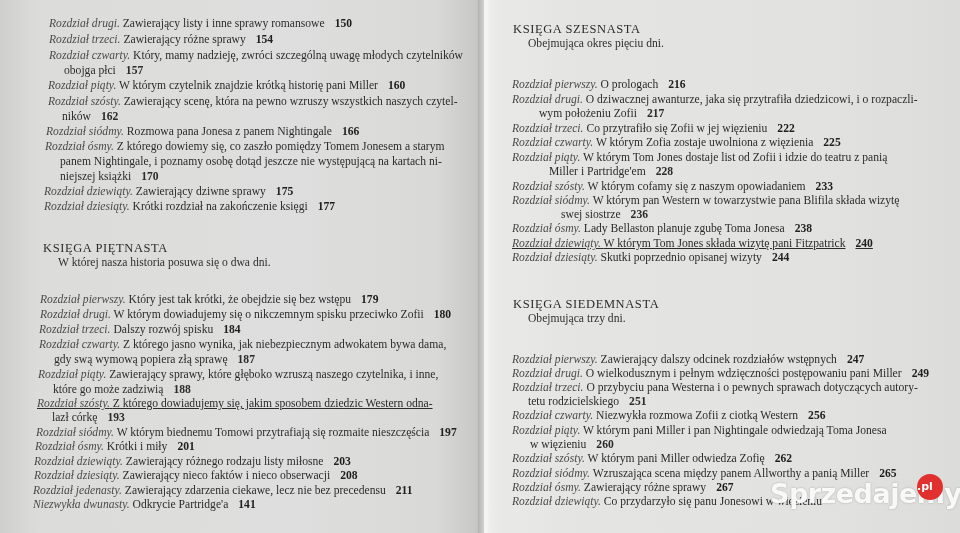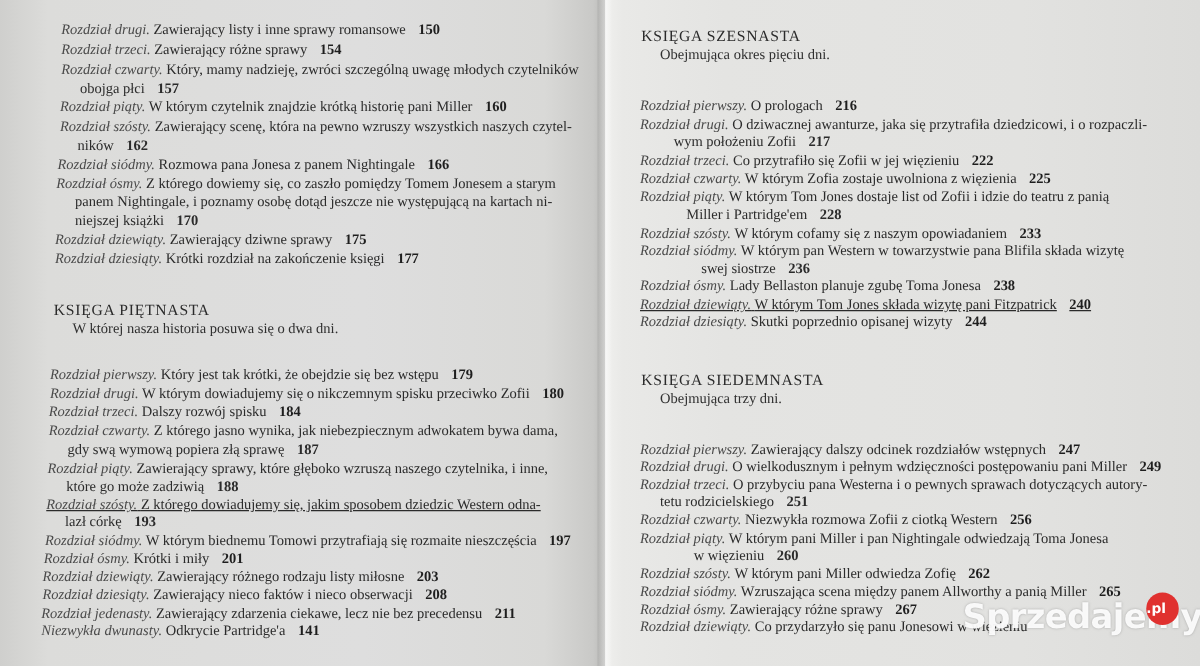--- a/index.html
+++ b/index.html
@@ -107,20 +107,20 @@
 
 <div class="book-title" style="left:513px;top:297px;">KSIĘGA SIEDEMNASTA</div>
 <div class="book-sub" style="left:528px;top:312px;">Obejmująca trzy dni.</div>
 
 <div class="toc-entry" style="left:512px;top:353px;"><span class="lbl">Rozdział pierwszy.</span> <span>Zawierający dalszy odcinek rozdziałów wstępnych</span><span class="pg">247</span></div>
 <div class="toc-entry" style="left:512px;top:367px;"><span class="lbl">Rozdział drugi.</span> <span>O wielkodusznym i pełnym wdzięczności postępowaniu pani Miller</span><span class="pg">249</span></div>
 <div class="toc-entry" style="left:512px;top:381px;"><span class="lbl">Rozdział trzeci.</span> <span>O przybyciu pana Westerna i o pewnych sprawach dotyczących autory-</span></div>
 <div class="cont" style="left:528px;top:395px;"><span>tetu rodzicielskiego</span><span style="font-weight:bold;margin-left:10px;">251</span></div>
 <div class="toc-entry" style="left:512px;top:409px;"><span class="lbl">Rozdział czwarty.</span> <span>Niezwykła rozmowa Zofii z ciotką Western</span><span class="pg">256</span></div>
 <div class="toc-entry" style="left:512px;top:424px;"><span class="lbl">Rozdział piąty.</span> <span>W którym pani Miller i pan Nightingale odwiedzają Toma Jonesa</span></div>
-<div class="cont" style="left:530px;top:438px;margin-left:25px;"><span>w więzieniu</span><span style="font-weight:bold;margin-left:10px;">260</span></div>
+<div class="cont" style="left:530px;top:438px;"><span>w więzieniu</span><span style="font-weight:bold;margin-left:10px;">260</span></div>
 <div class="toc-entry" style="left:512px;top:452px;"><span class="lbl">Rozdział szósty.</span> <span>W którym pani Miller odwiedza Zofię</span><span class="pg">262</span></div>
 <div class="toc-entry" style="left:512px;top:467px;"><span class="lbl">Rozdział siódmy.</span> <span>Wzruszająca scena między panem Allworthy a panią Miller</span><span class="pg">265</span></div>
 <div class="toc-entry" style="left:512px;top:481px;"><span class="lbl">Rozdział ósmy.</span> <span>Zawierający różne sprawy</span><span class="pg">267</span></div>
 <div class="toc-entry" style="left:512px;top:495px;"><span class="lbl">Rozdział dziewiąty.</span> <span>Co przydarzyło się panu Jonesowi w więzieniu</span></div>
 
 <div class="watermark">Sprzedajemy</div>
 <div class="wm-badge">.pl</div>
 
 </body></html>

